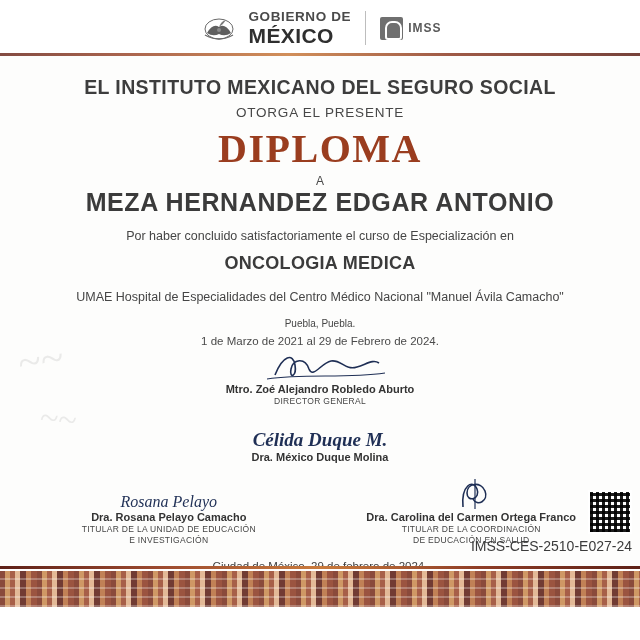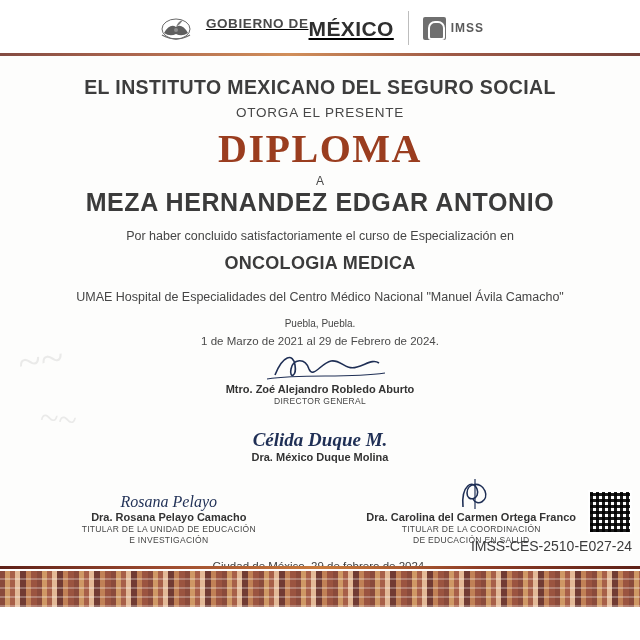--- a/index.html
+++ b/index.html
@@ -43,23 +43,22 @@
   }
   .eagle {
     width: 40px;
     height: 30px;
     position: relative;
     flex: 0 0 auto;
   }
   .eagle svg { display:block; }
   .gob-text {
     display: flex;
-    flex-direction: row;
+    flex-direction: column;
     line-height: 1.0;
-    text-decoration: underline;
   }
   .gob-top {
     font-size: 13.5px;
     letter-spacing: 0.6px;
     font-weight: bold;
     color: #4a4a4a;
   }
   .gob-bottom {
     font-size: 21px;
     letter-spacing: 0.4px;

